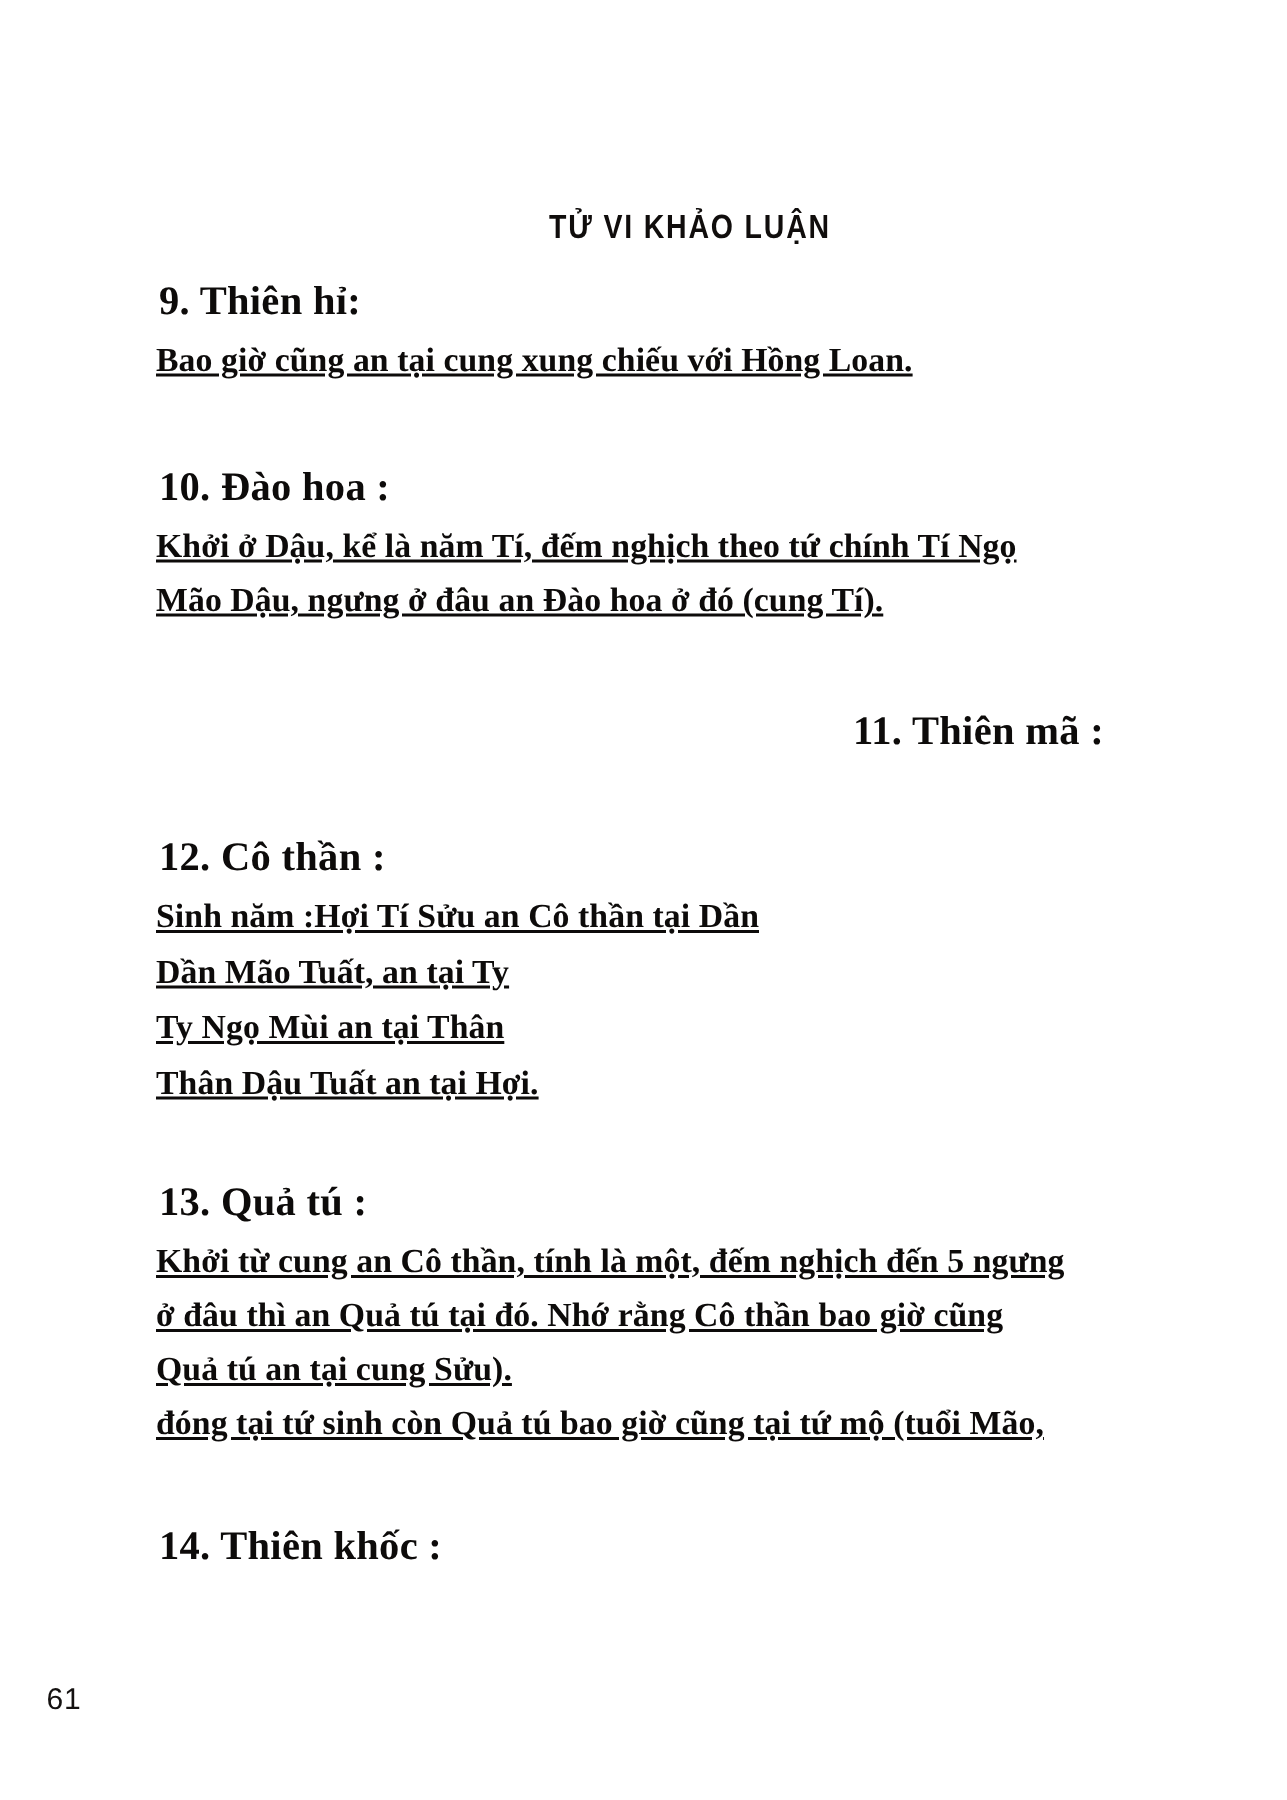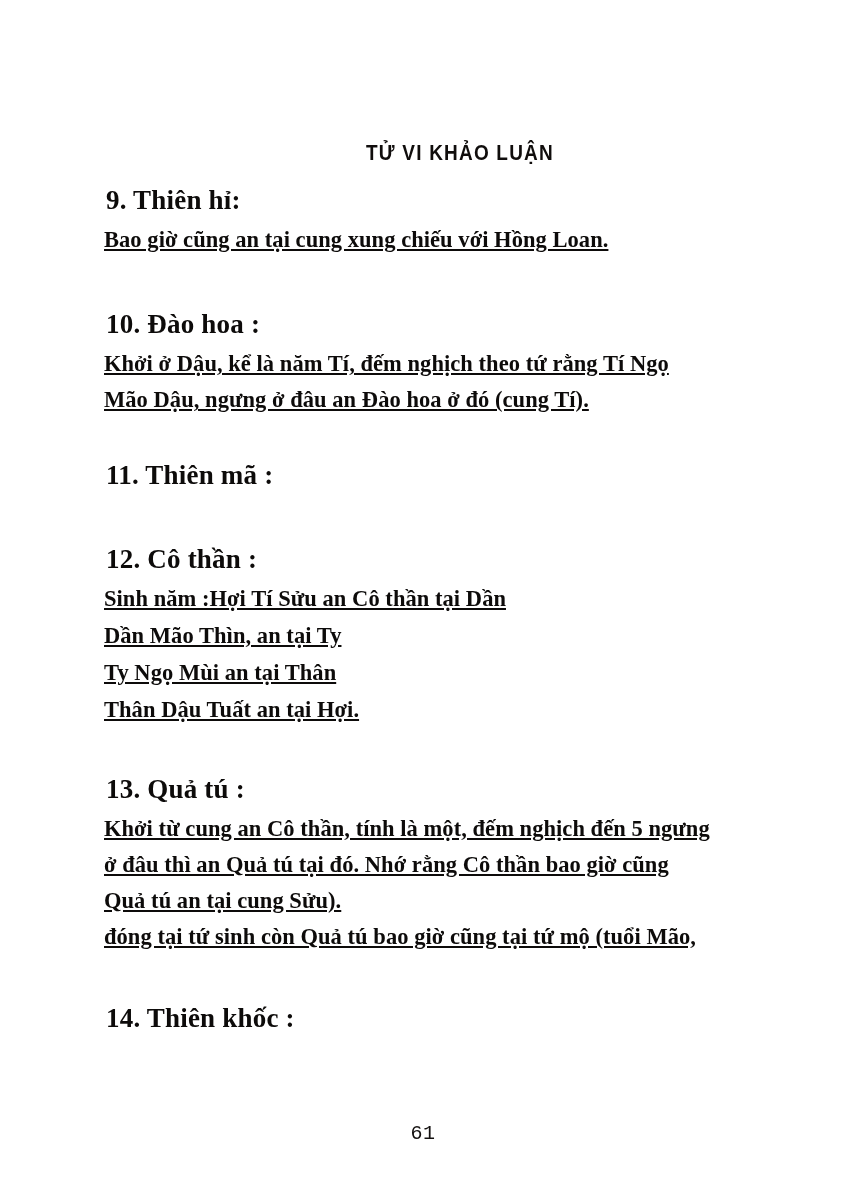--- a/index.html
+++ b/index.html
@@ -69,36 +69,36 @@
   }
 
   .body-line {
     display: block;
     white-space: pre;
   }
 
   
   .sec-9   { margin-top: 0px; }
   .sec-10  { margin-top: 47px; }
-  .sec-11  { margin-top: 38px; }
+  .sec-11  { margin-top: 50px; text-align: right; }
   .sec-12  { margin-top: 48px; }
   .sec-12 .section-body .body-line { line-height: 1.64; }
   .sec-13  { margin-top: 42px; }
   .sec-14  { margin-top: 45px; }
 
   .sec-13 .section-body { line-height: 1.60; }
 
   
   .folio {
     position: absolute;
     left: 0;
     top: 1122px;
     width: 784px;
-    text-align: center;
-    font-family: Liberation Mono, monospace;
+    text-align: left;
+    font-family: Liberation Sans, sans-serif;
     font-size: 20px;
     font-weight: 500;
     color: #141110;
     letter-spacing: 0.5px;
   }
 </style>
 </head>
 <body>
 
 <div class="page">
@@ -110,34 +110,34 @@
     <div class="section sec-9">
       <p class="section-heading">9. Thiên hỉ:</p>
       <p class="section-body">
         <span class="body-line">Bao giờ cũng an tại cung xung chiếu với Hồng Loan.</span>
       </p>
     </div>
 
     <div class="section sec-10">
       <p class="section-heading">10. Đào hoa :</p>
       <p class="section-body">
-        <span class="body-line">Khởi ở Dậu, kể là năm Tí, đếm nghịch theo tứ rằng Tí Ngọ</span>
+        <span class="body-line">Khởi ở Dậu, kể là năm Tí, đếm nghịch theo tứ chính Tí Ngọ</span>
         <span class="body-line">Mão Dậu, ngưng ở đâu an Đào hoa ở đó (cung Tí).</span>
       </p>
     </div>
 
     <div class="section sec-11">
       <p class="section-heading">11. Thiên mã :</p>
     </div>
 
     <div class="section sec-12">
       <p class="section-heading">12. Cô thần :</p>
       <p class="section-body">
         <span class="body-line">Sinh năm :Hợi Tí Sửu an Cô thần tại Dần</span>
-        <span class="body-line">Dần Mão Thìn, an tại Ty</span>
+        <span class="body-line">Dần Mão Tuất, an tại Ty</span>
         <span class="body-line">Ty Ngọ Mùi an tại Thân</span>
         <span class="body-line">Thân Dậu Tuất an tại Hợi.</span>
       </p>
     </div>
 
     <div class="section sec-13">
       <p class="section-heading">13. Quả tú :</p>
       <p class="section-body">
         <span class="body-line">Khởi từ cung an Cô thần, tính là một, đếm nghịch đến 5 ngưng</span>
         <span class="body-line">ở đâu thì an Quả tú tại đó. Nhớ rằng Cô thần bao giờ cũng</span>

